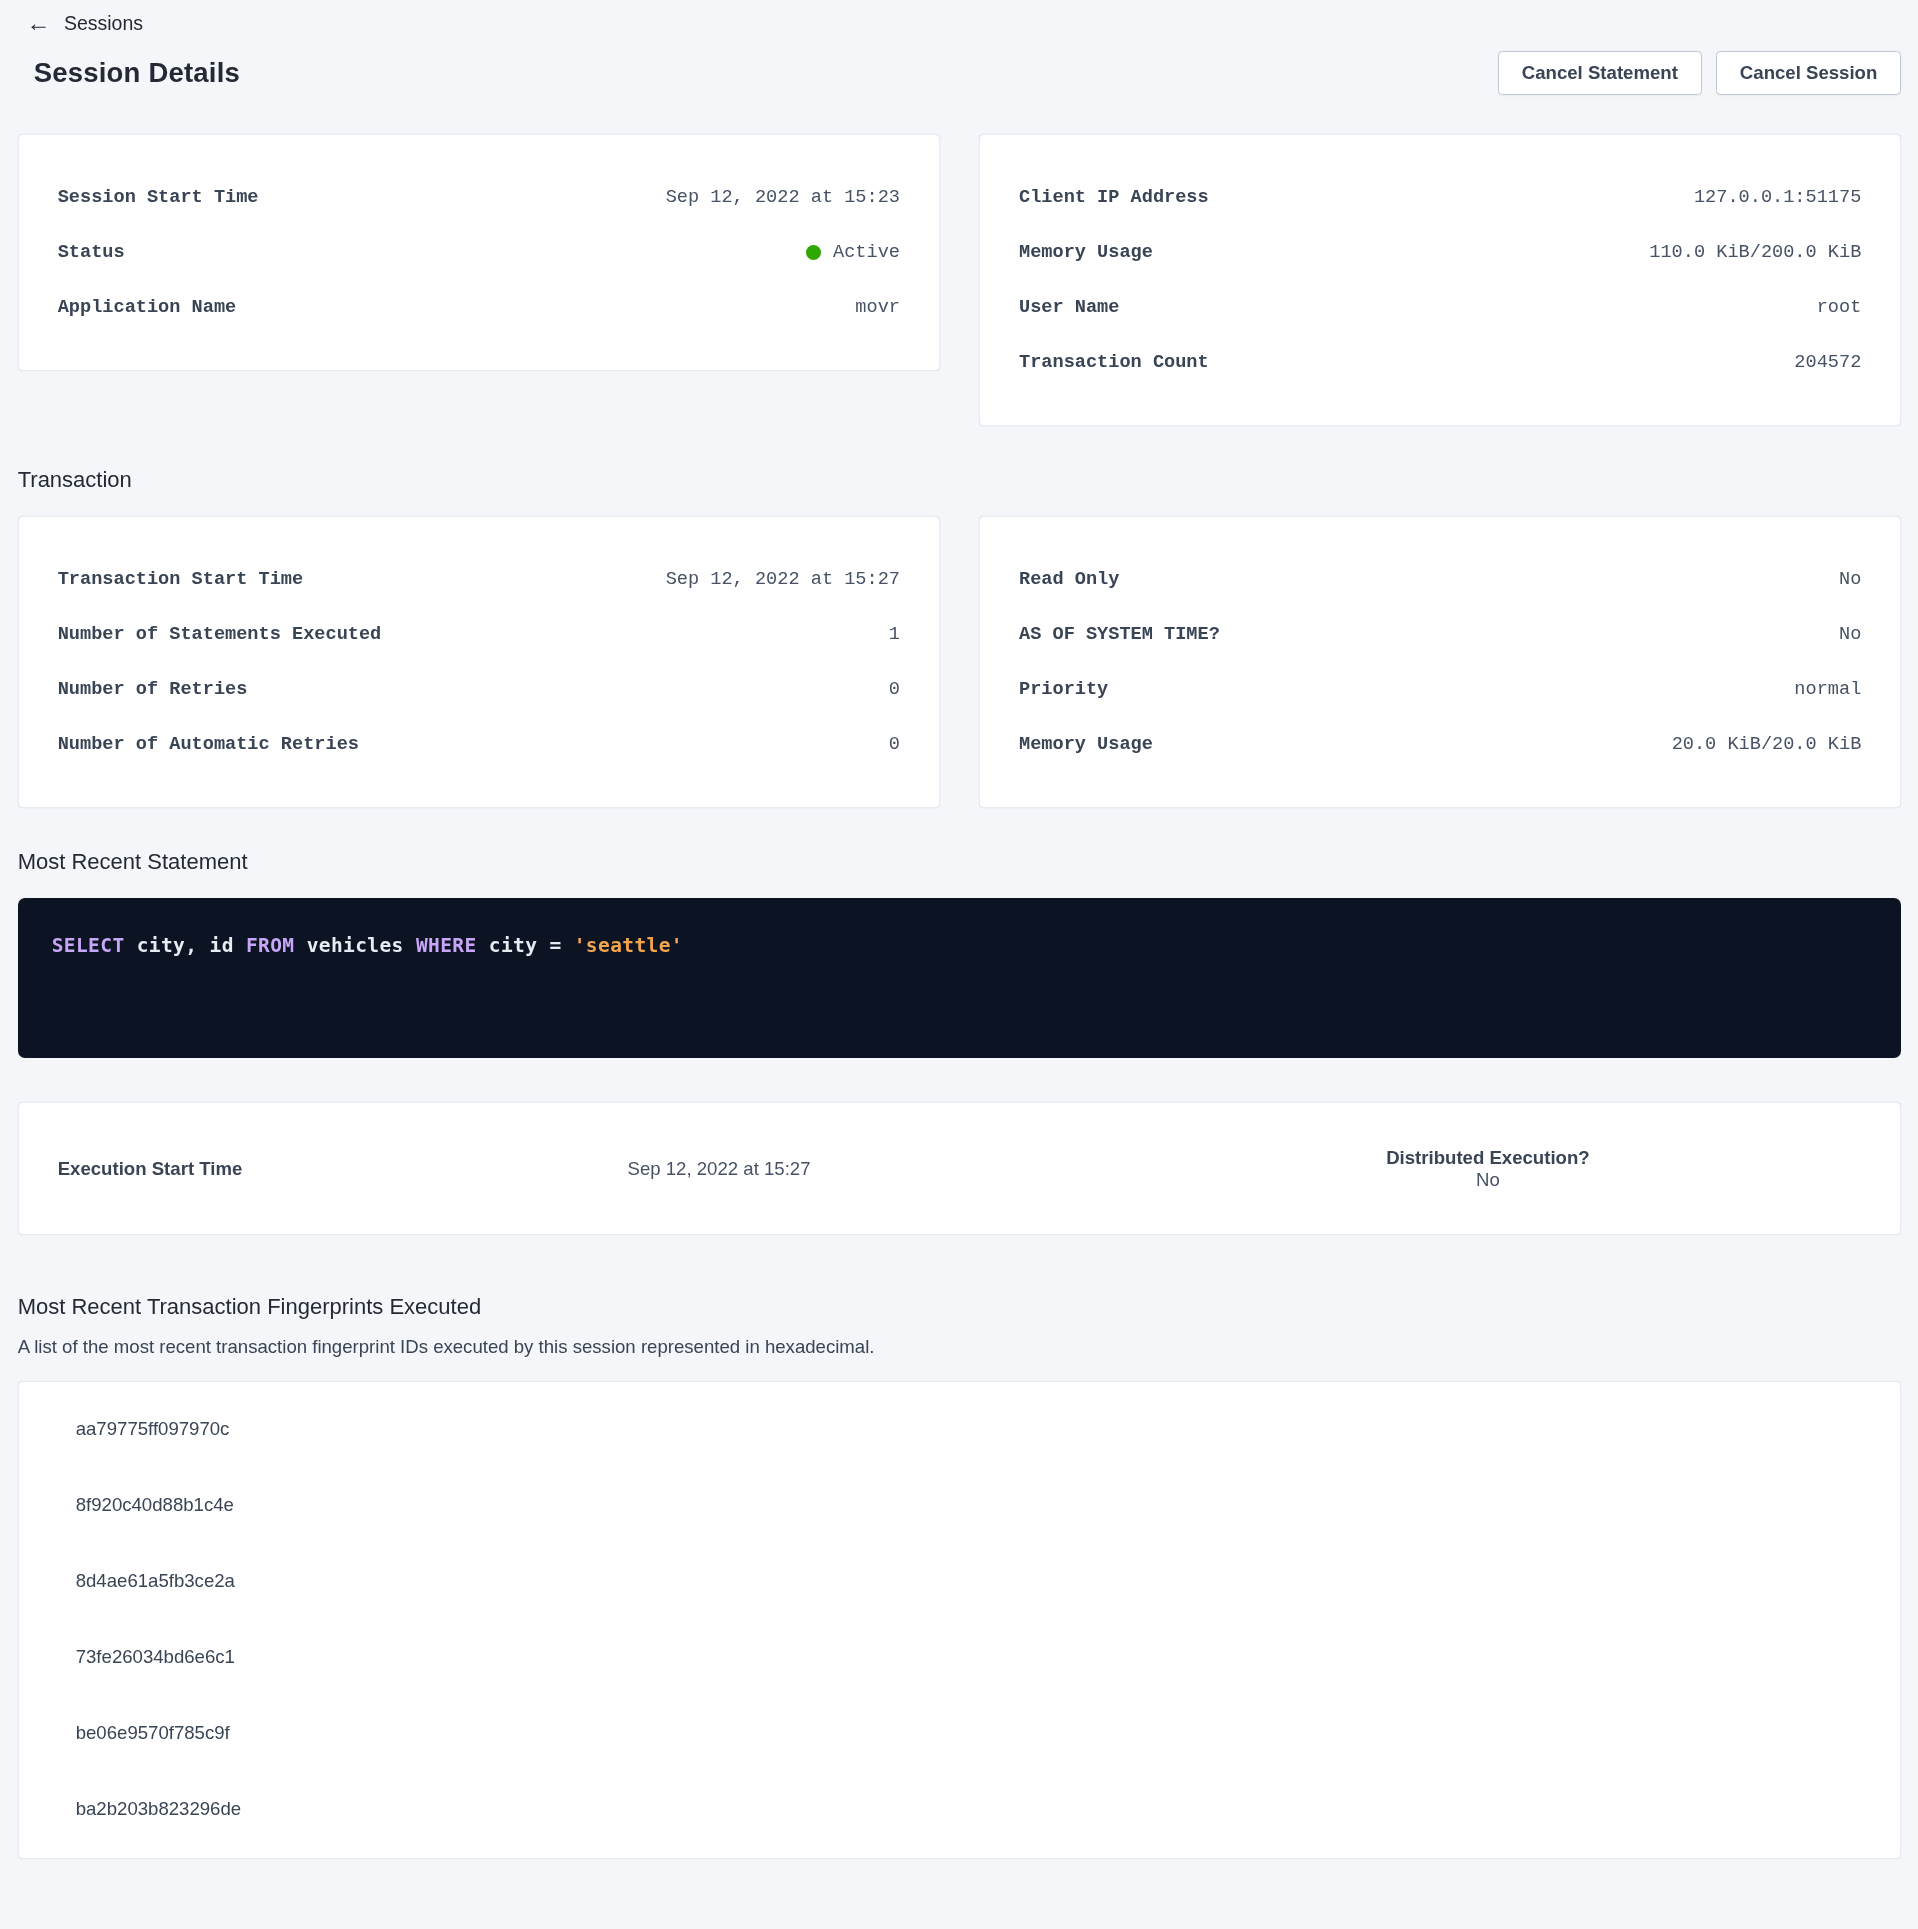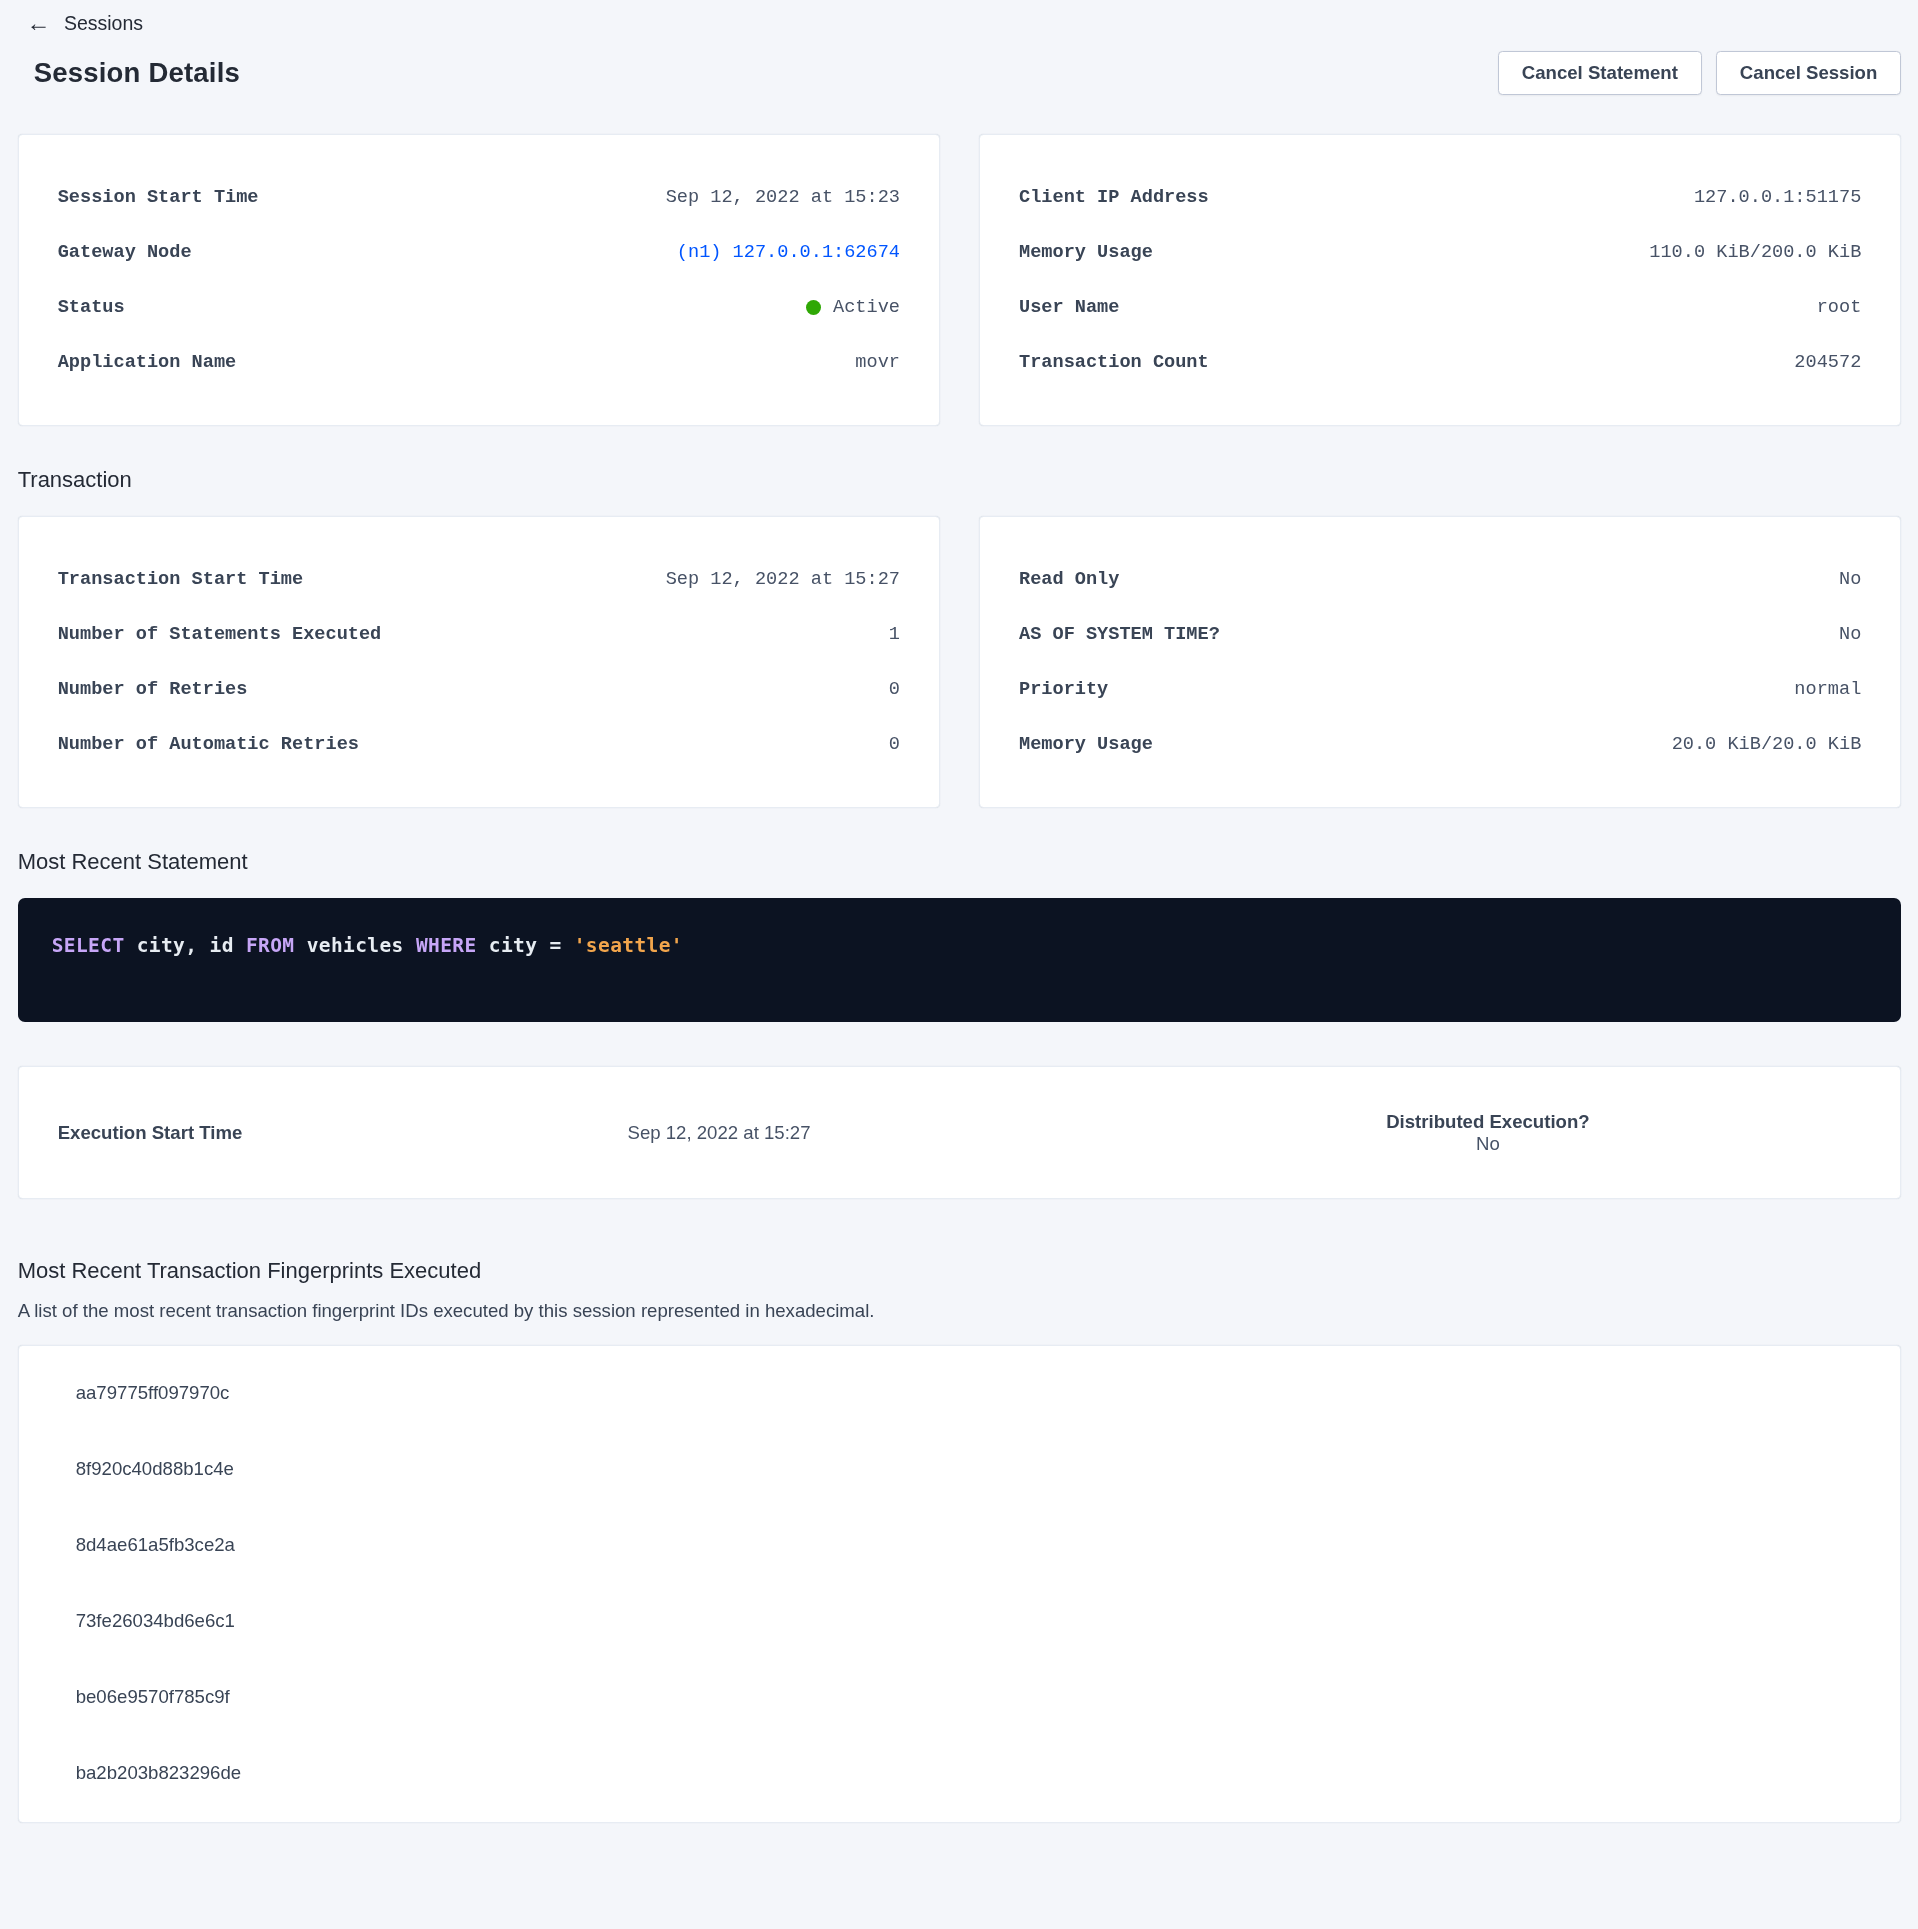--- a/index.html
+++ b/index.html
@@ -34,21 +34,21 @@
   .value{color:#475266;display:flex;align-items:center;white-space:nowrap;}
   .value.link{color:var(--accent-link,#0055ff);cursor:pointer;}
   .status-dot{width:15px;height:15px;border-radius:50%;background:var(--status-active,#2fa805);
     margin-right:12.4px;display:inline-block;flex:0 0 auto;}
 
   
   h2{margin:41px 0 23px;font-size:22px;font-weight:400;color:#242a35;}
 
   
   .code-block{
-    margin-top:12.4px;background:var(--code-bg,#0c1322);border-radius:7px;height:124px;
+    margin-top:12.4px;background:var(--code-bg,#0c1322);border-radius:7px;height:160px;
     box-sizing:border-box;padding:35px 34px;
     font-family:"DejaVu Sans Mono",monospace;font-size:19.5px;font-weight:700;
     letter-spacing:0.4px;white-space:pre;line-height:25px;
   }
   .tok-keyword{color:var(--code-keyword,#c7a6f7);}
   .tok-plain{color:var(--code-text,#e7ecf2);}
   .tok-string{color:var(--code-string,#f2a54c);}
 
   
   .exec-card{margin-top:44px;height:131px;display:grid;grid-template-columns:1fr 1fr;
@@ -80,24 +80,20 @@
       <button>Cancel Statement</button>
       <button>Cancel Session</button>
     </div>
   </div>
 
   <div class="cards-grid">
     <div class="card" data-rows="session.left.rows">
         <div class="detail-row">
           <span class="label">Session Start Time</span>
           <span class="value">Sep 12, 2022 at 15:23</span>
-        </div>
-        <div class="detail-row">
-          <span class="label">Gateway Node</span>
-          <span class="value link">(n1) 127.0.0.1:62674</span>
         </div>
         <div class="detail-row">
           <span class="label">Status</span>
           <span class="value"><span class="status-dot"></span>Active</span>
         </div>
         <div class="detail-row">
           <span class="label">Application Name</span>
           <span class="value">movr</span>
         </div>
       </div>

